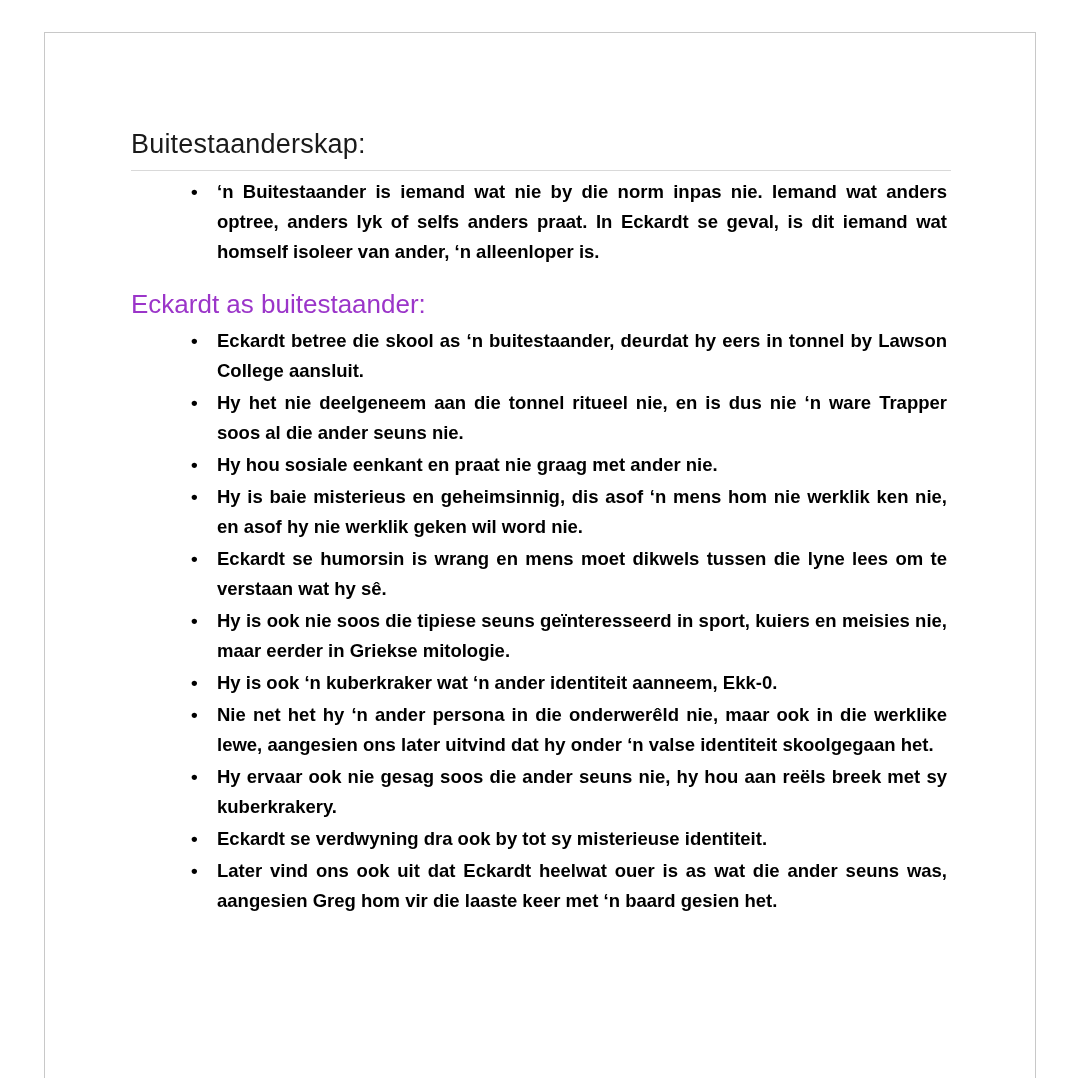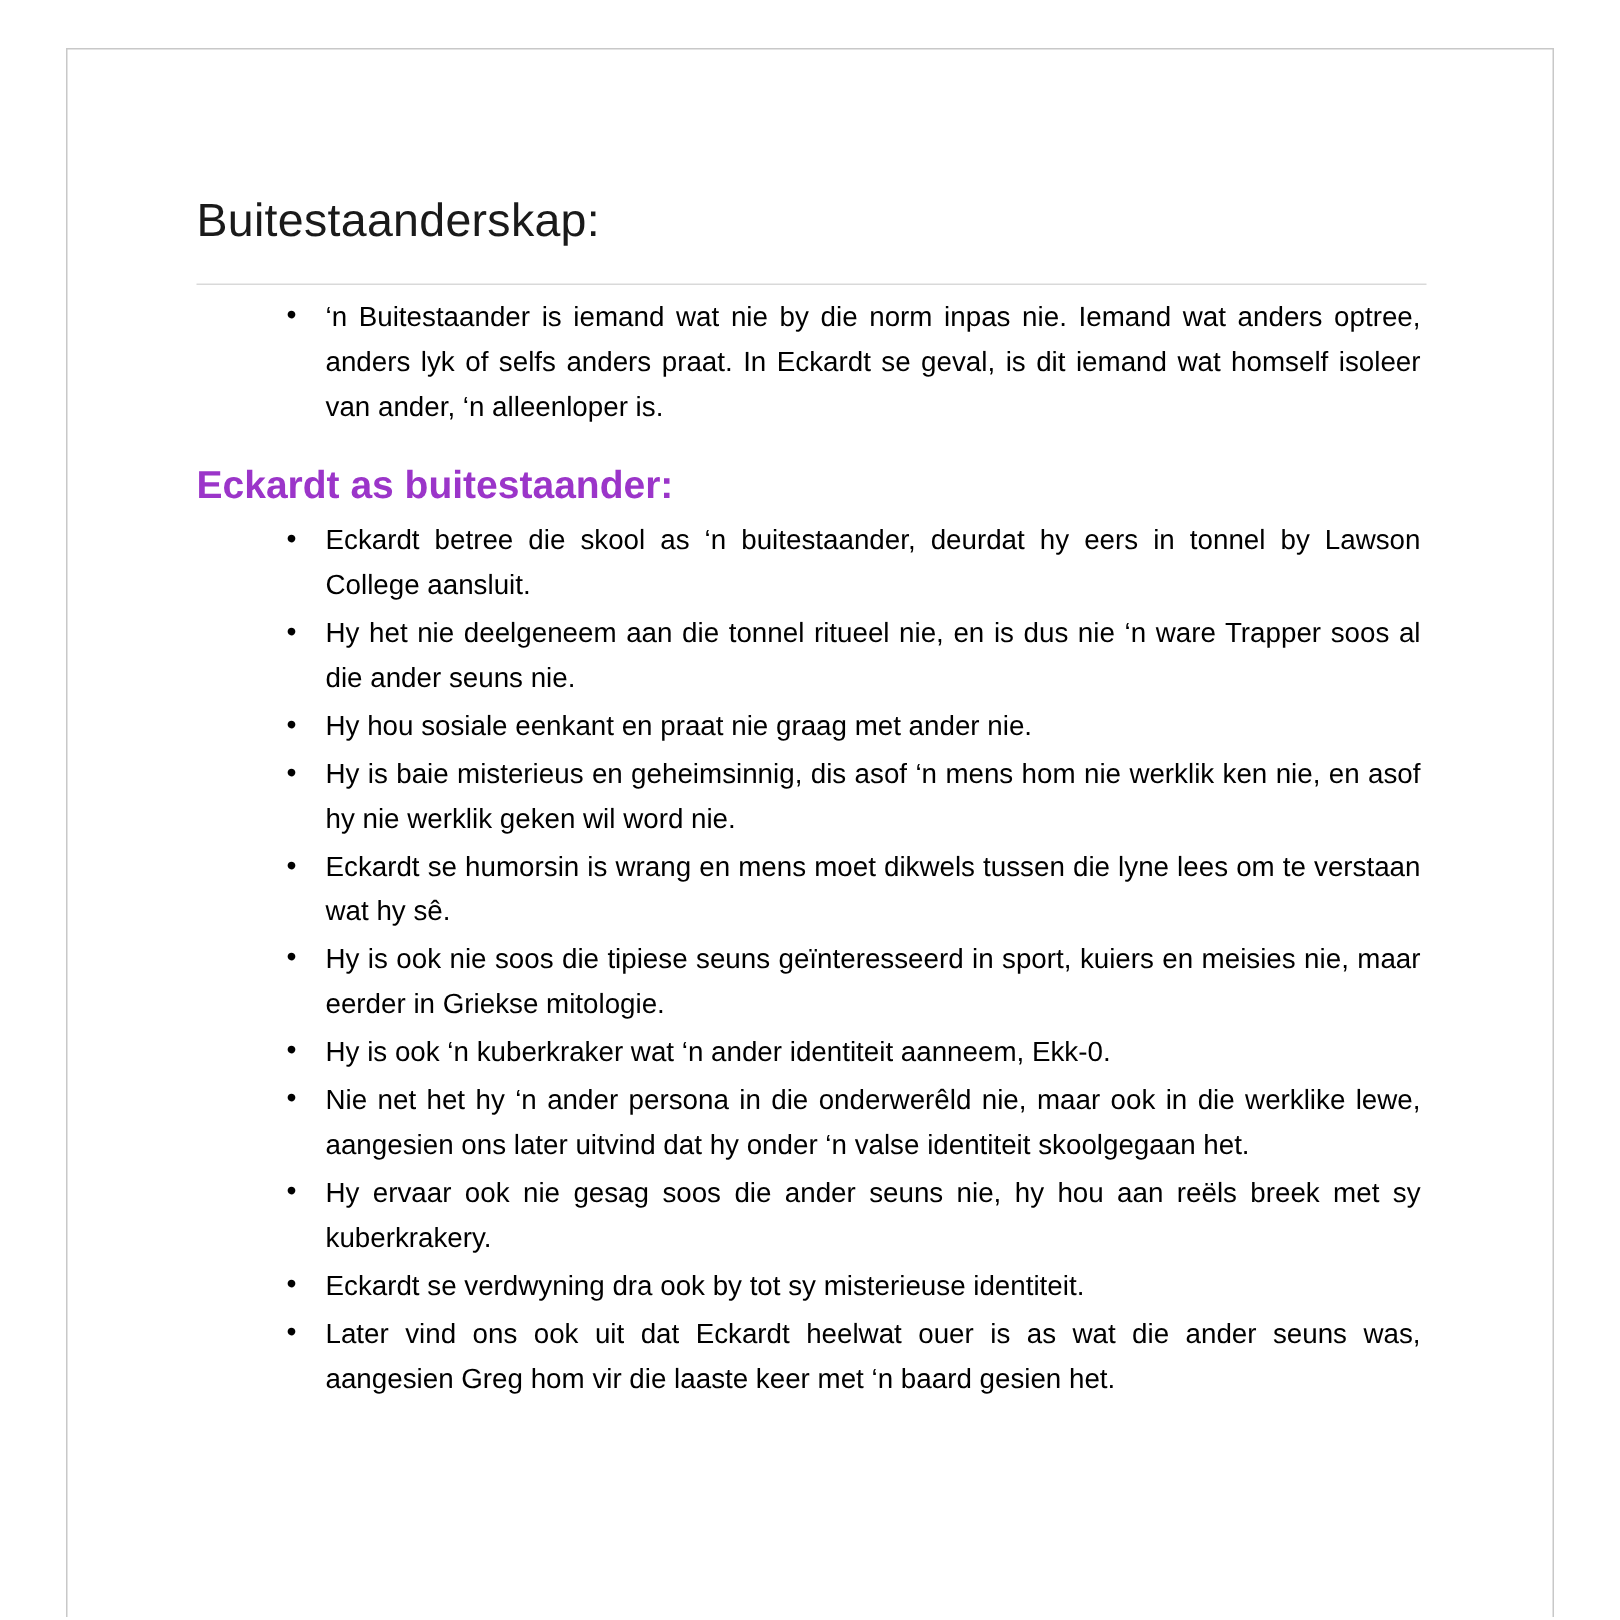--- a/index.html
+++ b/index.html
@@ -25,47 +25,48 @@
     box-sizing: border-box;
     background: #ffffff;
   }
   .content {
     position: absolute;
     left: 86px;
     top: 96px;
     width: 820px;
   }
   .doc-title {
-    font-size: 31px;
+    font-size: 27px;
     font-weight: normal;
     color: #1a1a1a;
     letter-spacing: 0.2px;
     margin: 0 0 6px 0;
-    padding-bottom: 24px;
+    padding-bottom: 10px;
     border-bottom: 1px solid #d9d9d9;
     line-height: 1.15;
   }
   .heading-pink {
     font-size: 26px;
     font-weight: normal;
     color: #e05fa8;
     margin: 12px 0 2px 0;
     line-height: 1.2;
   }
   .heading-purple {
     font-size: 26px;
-    font-weight: bold;
+    font-weight: normal;
     color: #9b35c9;
     margin: 22px 0 4px 0;
     line-height: 1.2;
   }
   ul.bullets {
     list-style: none;
     margin: 6px 0 0 0;
     padding: 0 0 0 86px;
+    font-weight: bold;
   }
   ul.bullets li {
     position: relative;
     font-size: 18.5px;
     line-height: 1.62;
     text-align: justify;
     text-justify: inter-word;
     margin-bottom: 2px;
     padding-right: 4px;
     color: #000000;

